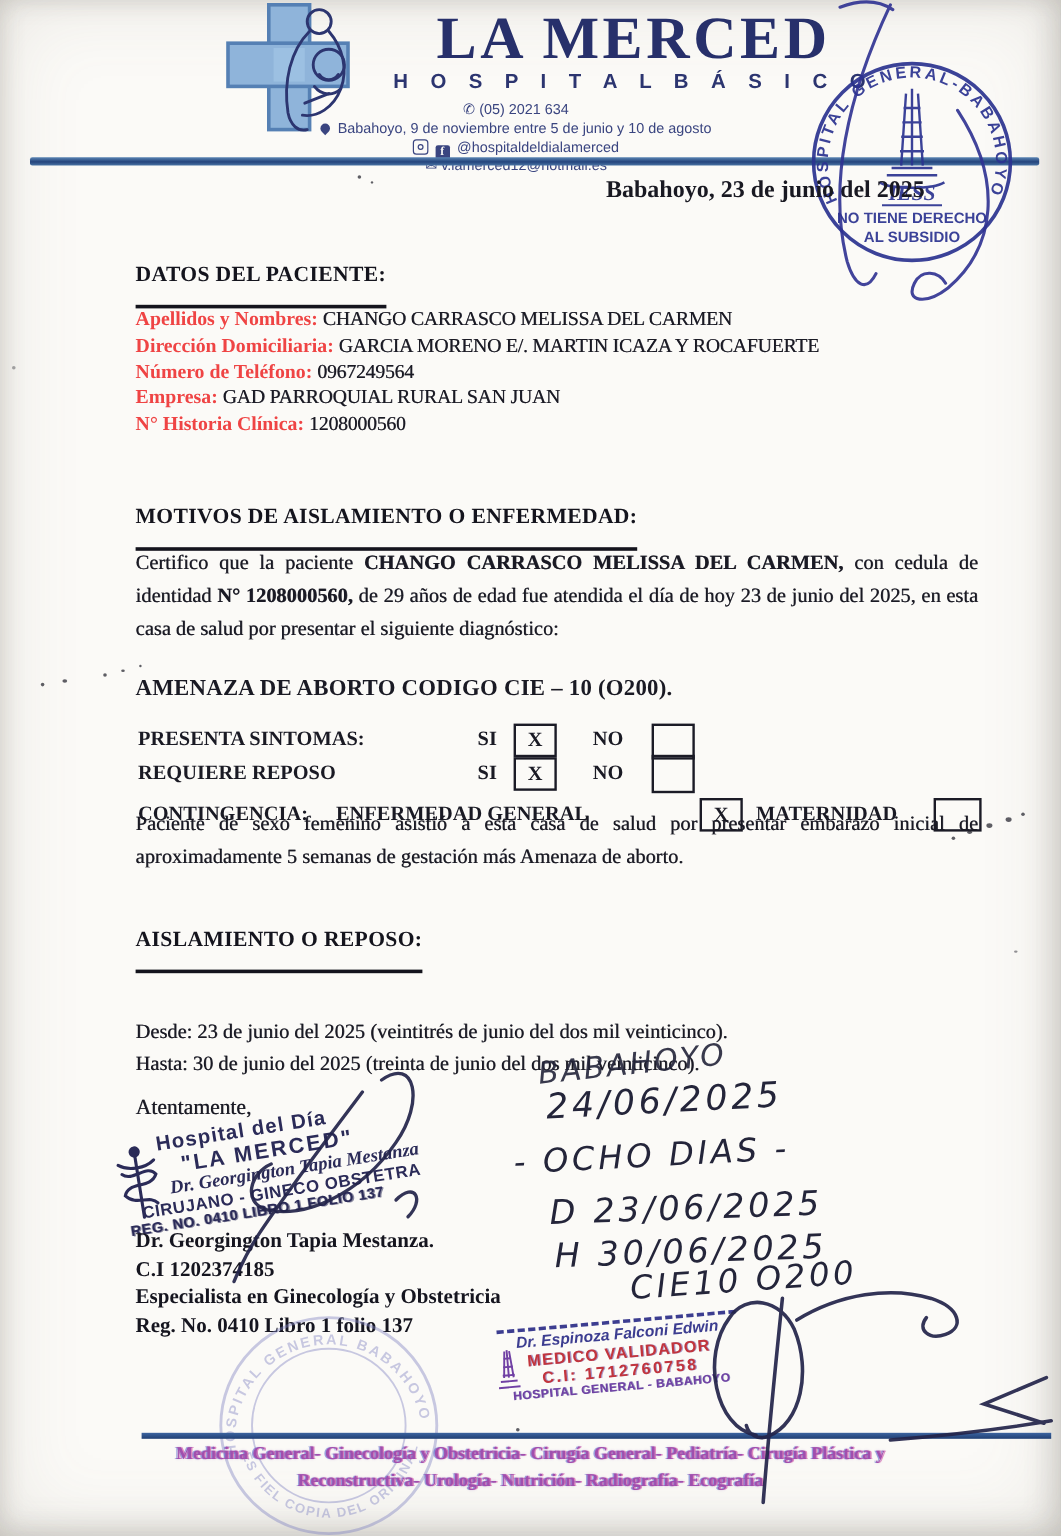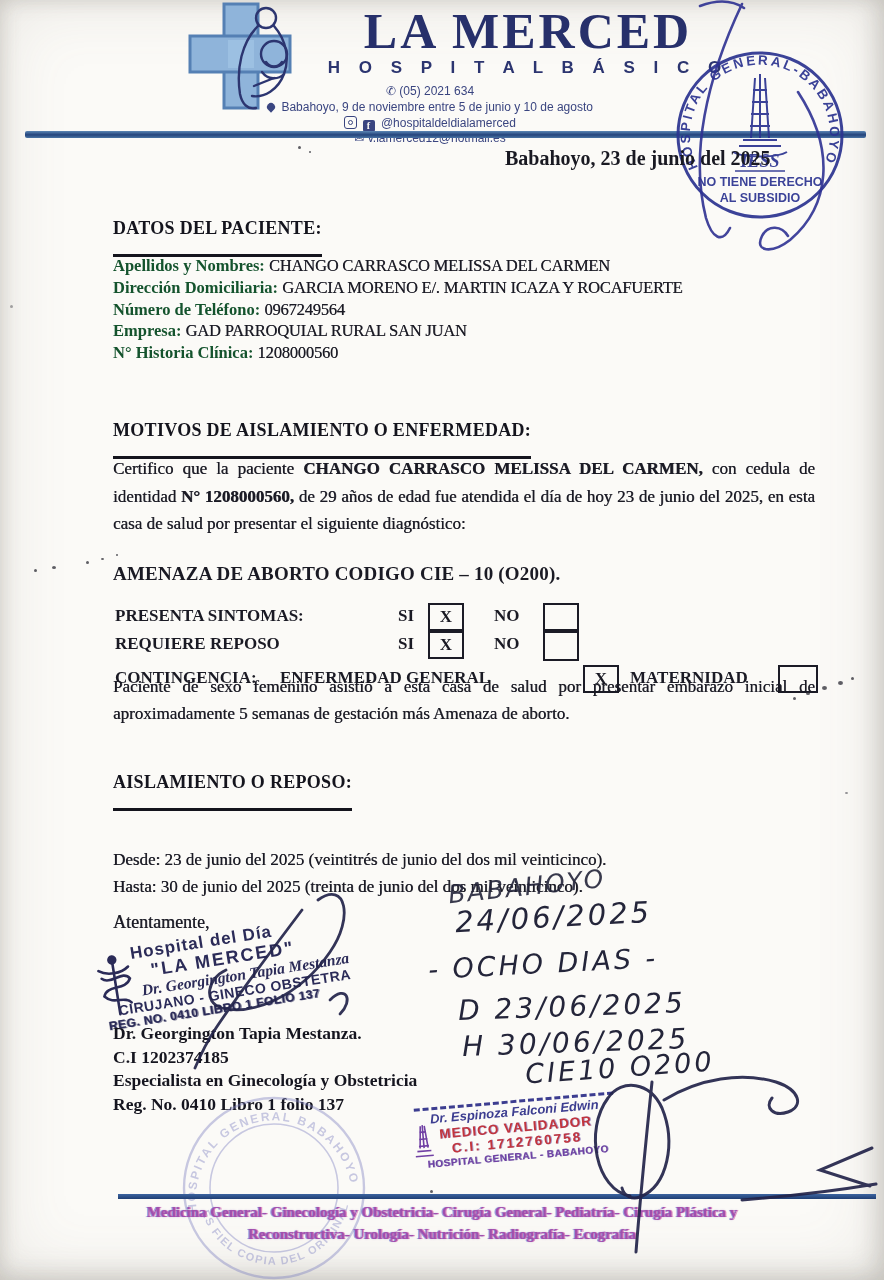--- a/index.html
+++ b/index.html
@@ -39,21 +39,21 @@
   .logo{top:2px;left:182px;width:150px;height:118px;}
   
   .date-line{top:147px;left:505px;font-size:20px;font-weight:bold;color:#191922;}
   
   .sec-title{left:113px;font-size:18px;font-weight:bold;letter-spacing:.3px;color:#14141d;}
   .sec-title span{display:inline-block;border-bottom:3px solid #14141d;padding-bottom:15px;text-align:right;}
   .t-datos{top:218px;} .t-motivos{top:420px;} .t-aisl{top:772px;}
   .body-block{left:113px;width:702px;font-size:17px;line-height:27px;
     text-align:justify;text-shadow:.4px 0 0 rgba(22,22,34,.75);}
   .fields{top:255px;left:113px;width:710px;font-size:16.5px;line-height:21.8px;}
-  .flabel{font-weight:bold;color:#14532d;}
+  .flabel{font-weight:bold;color:#ef4444;}
   .fvalue{letter-spacing:-.2px;text-shadow:.3px 0 0 rgba(22,22,34,.7);}
   .cert{top:455px;line-height:27.5px;}
   .diag{top:563px;left:113px;font-size:19px;font-weight:bold;letter-spacing:.2px;}
   .chk-row{left:115px;right:40px;height:28px;font-size:17px;font-weight:bold;}
   .chk-row .lab{position:absolute;left:0;top:0;}
   .chk-row .si{position:absolute;left:283px;top:0;}
   .chk-row .no{position:absolute;left:379px;top:0;}
   .box{position:absolute;top:-3px;width:32px;height:24px;border:2px solid #1b1b26;
     text-align:center;font-weight:bold;font-size:17px;line-height:24px;background:transparent;}
   .r1{top:606px;} .r2{top:634px;}

